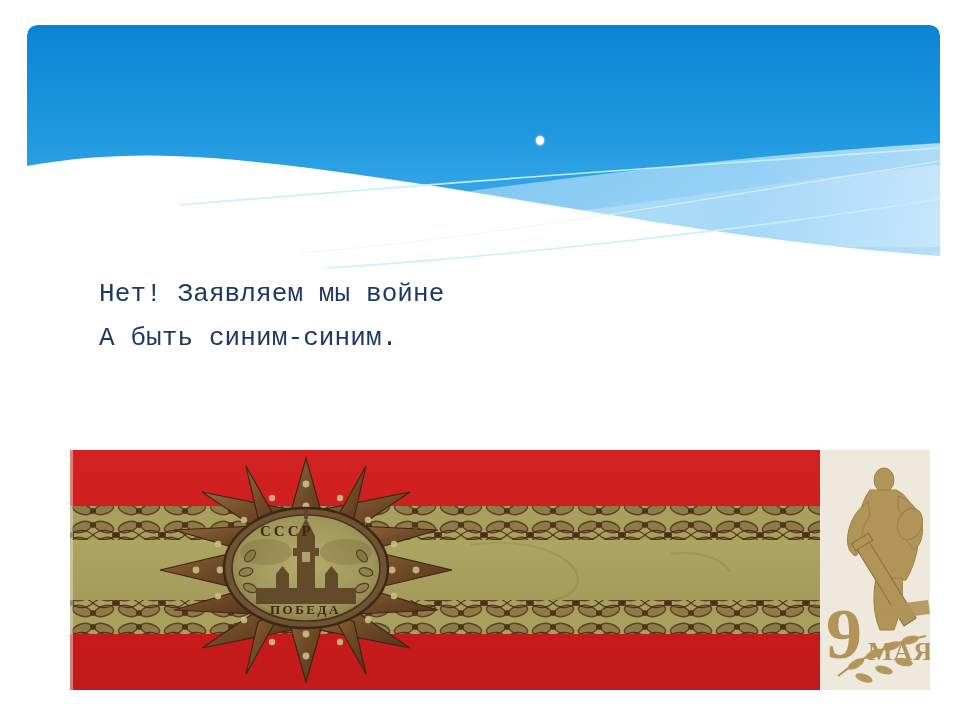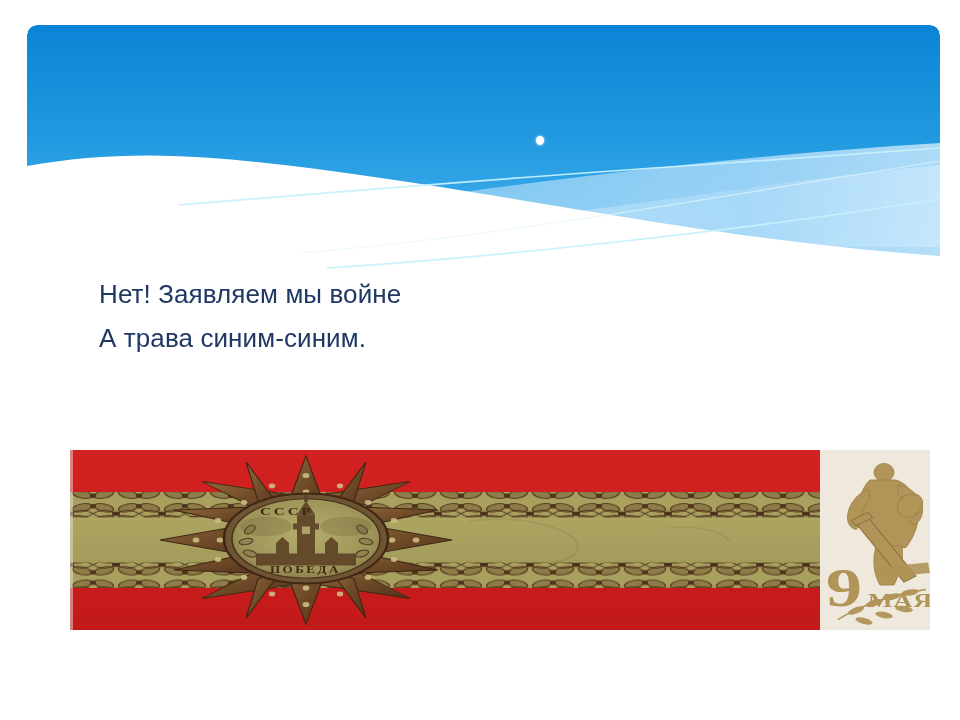--- a/index.html
+++ b/index.html
@@ -36,33 +36,33 @@
     box-shadow:0 0 3px rgba(255,255,255,0.85);
   }
 
   
   #poem {
     position:absolute;
     left:99px; top:272px;
     width:430px;
   }
   .poem-line {
-    font-family:Liberation Sans, sans-serif;
+    font-family:Liberation Mono, monospace;
     font-size:26px;
     line-height:44px;
     color:#1f3864;
     letter-spacing:0.1px;
     white-space:nowrap;
   }
 
   
   #photo {
     position:absolute;
     left:70px; top:450px;
-    width:860px; height:180px;
+    width:860px; height:240px;
     overflow:hidden;
     background:#cc1f1f;
   }
   #photo svg { display:block; width:100%; height:100%; }
 </style>
 </head>
 <body>
 
 <div id="slide">
 
@@ -101,21 +101,21 @@
         <path d="M152,180 C320,166 520,150 700,138 C800,131 870,126 913,123" fill="none" stroke="#c6f1fc" stroke-width="1.7" opacity="0.95"></path>
         <path d="M913,174 C820,189 700,205 580,218 C470,230 380,238 300,243" fill="none" stroke="#c6f1fc" stroke-width="1.7" opacity="0.95"></path>
         <path d="M913,136 C790,156 660,178 540,196 C440,211 350,222 272,228" fill="none" stroke="#dff7fd" stroke-width="1.2" opacity="0.7"></path>
       </g>
     </svg>
     <div id="bullet-dot"></div>
   </div>
 
   <div id="poem">
     <div class="poem-line">Нет! Заявляем мы войне</div>
-    <div class="poem-line">А трава синим-синим.</div>
+    <div class="poem-line">А быть синим-синим.</div>
   </div>
 
   <div id="photo" title="Открытка 9 Мая: орден Победа на красном фоне с лавровой лентой и фигурой солдата-освободителя">
     <svg viewBox="0 0 860 240" preserveAspectRatio="none" xmlns="http://www.w3.org/2000/svg">
       <defs>
         <linearGradient id="redPaper" x1="0" y1="0" x2="0" y2="1">
           <stop offset="0%" stop-color="#d32222"></stop>
           <stop offset="50%" stop-color="#cb1c1c"></stop>
           <stop offset="100%" stop-color="#c21a1a"></stop>
         </linearGradient>

